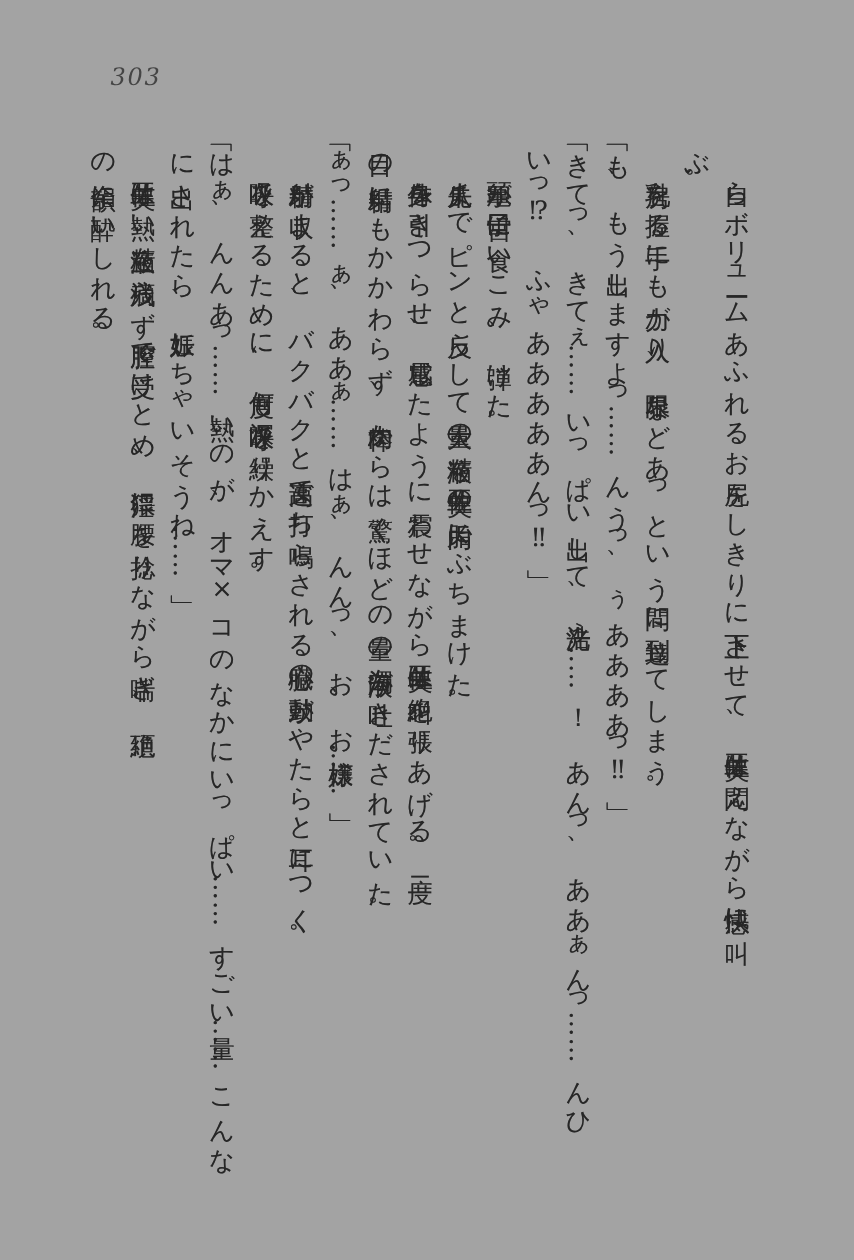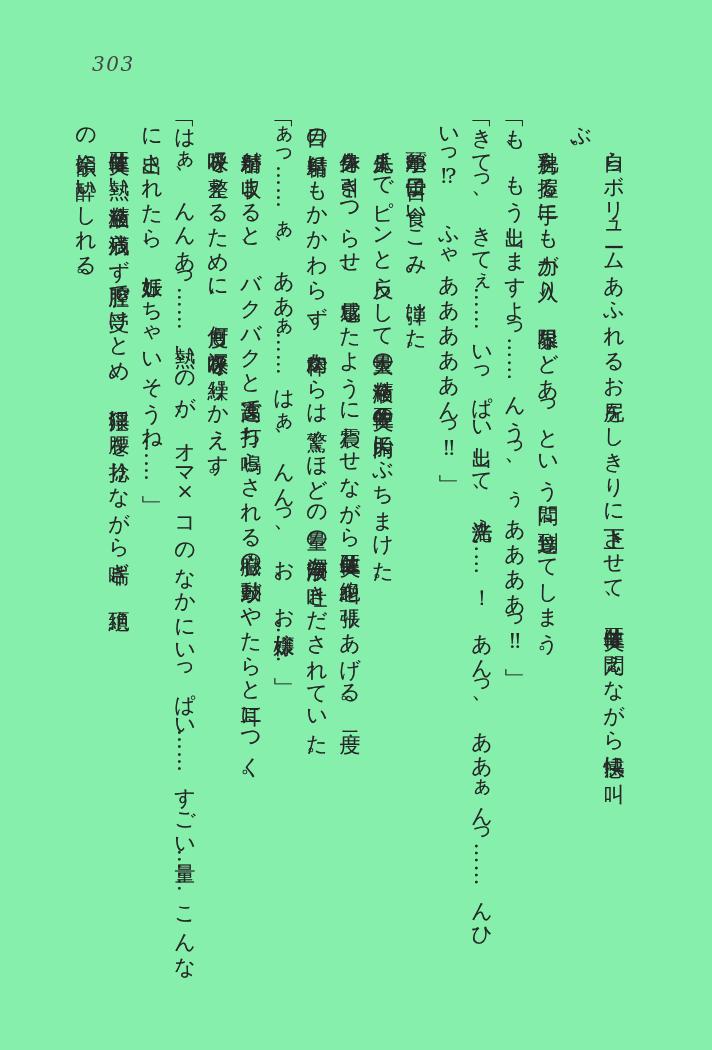--- a/index.html
+++ b/index.html
@@ -40,21 +40,21 @@
   .text-column {
     line-height: 33px;      
     letter-spacing: 1px;    
     white-space: nowrap;
     font-kerning: none;
   }
 </style>
 </head>
 <body>
 
-<div class="page" style="background: #86efac;">
+<div class="page" style="background: #a3a3a3;">
   <div class="page-number">303</div>
   <div class="text-block" id="text-block" style="color: rgb(38, 38, 38);">
       <div class="text-column">　自らボリュームあふれるお尻をしきりに上下させて、亜佐美は悶えながら快感に叫</div>
       <div class="text-column">ぶ。</div>
       <div class="text-column">　乳房を握る手にも力が入り、限界などあっという間に到達してしまう。</div>
       <div class="text-column">「も、もう出しますよっ……んうっ、ぅああああっ‼」</div>
       <div class="text-column">「きてっ、きてぇ……いっぱい出して、浩光ぅ……！　あんっ、ああぁんっ……んひ</div>
       <div class="text-column">いっ⁉　ふゃあああああんっ‼」</div>
       <div class="text-column">　亀頭が子宮口に食いこみ、弾けた。</div>
       <div class="text-column">　爪先までピンと反らして大量の精液を亜佐美の胎内にぶちまけた。</div>

